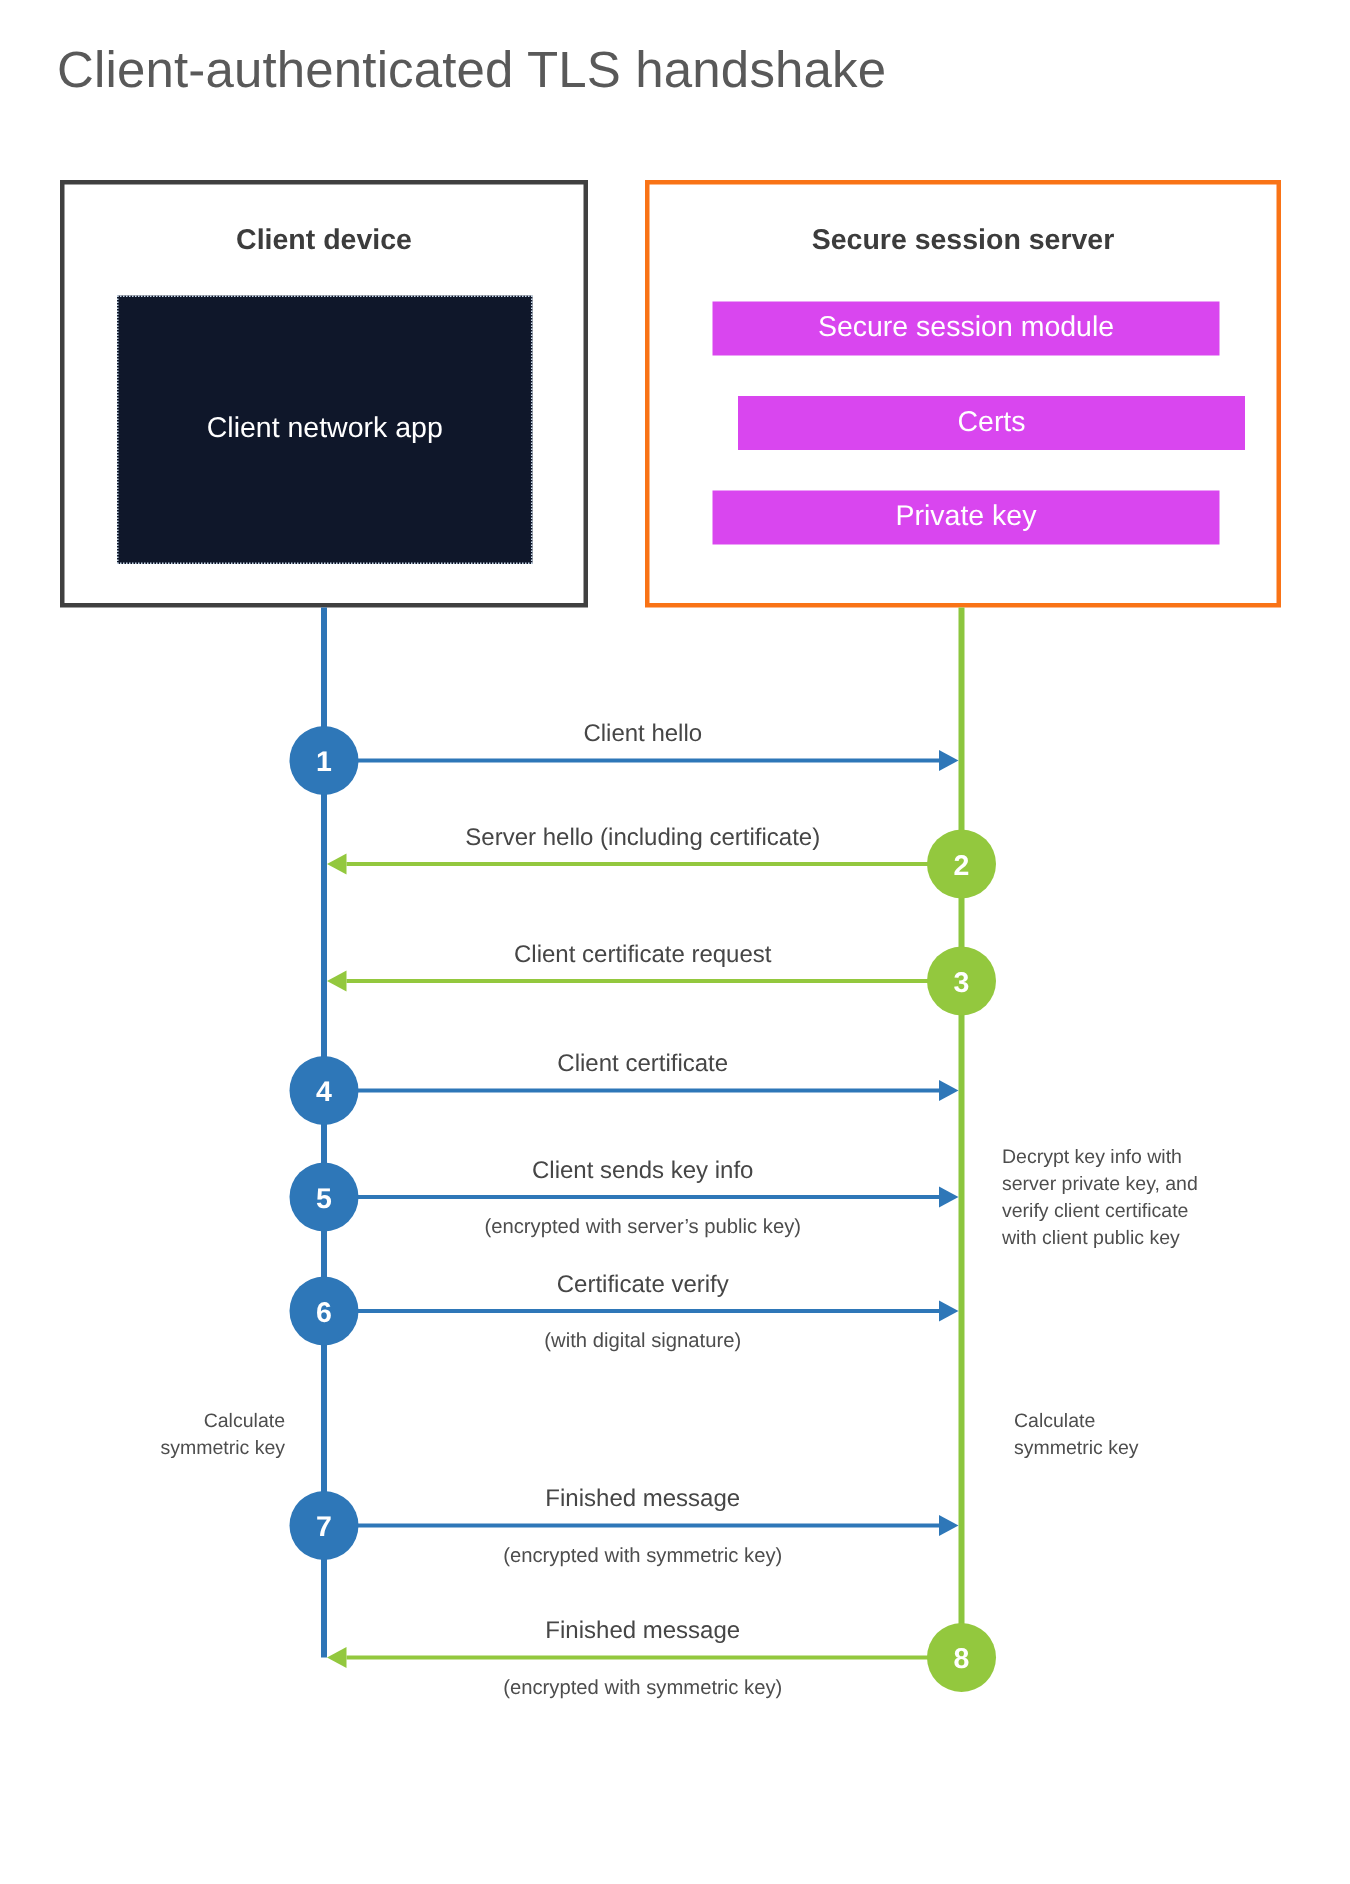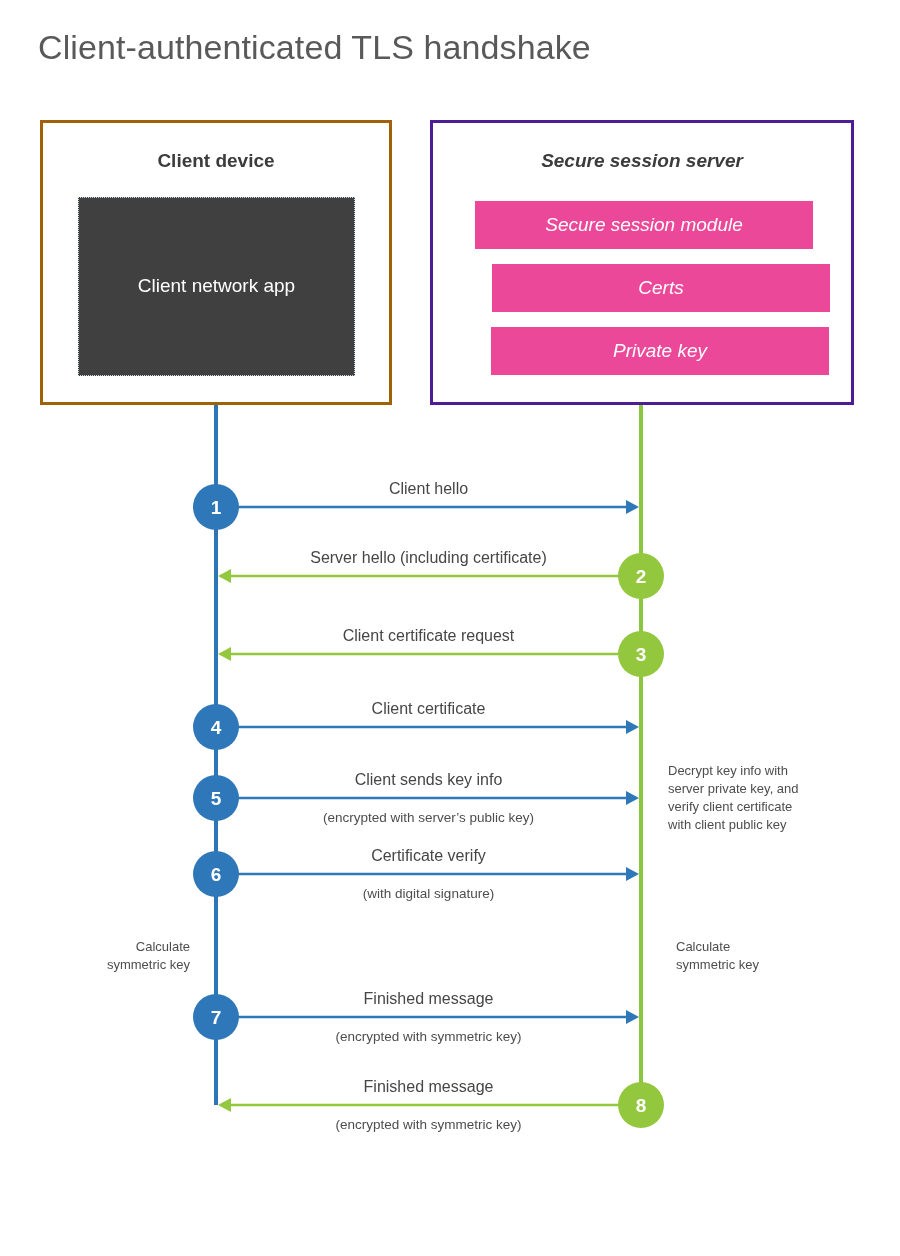--- a/index.html
+++ b/index.html
@@ -35,75 +35,74 @@
   .party-box {
     position: absolute;
     background: #ffffff;
     box-sizing: border-box;
   }
   #client-box {
     left: 40px;
     top: 120px;
     width: 352px;
     height: 285px;
-    border: 3px solid #a16207;
+    border: 3px solid #404040;
   }
   #server-box {
     left: 430px;
     top: 120px;
     width: 424px;
     height: 285px;
-    border: 3px solid #4c1d95;
-    font-style: italic;
+    border: 3px solid #f97316;
   }
   .party-title {
     position: absolute;
     left: 0;
     right: 0;
     top: 27px;
     text-align: center;
     font-size: 19px;
     font-weight: bold;
     color: #3c3c3c;
   }
   #client-app-box {
     position: absolute;
     left: 35px;
     top: 74px;
     width: 277px;
     height: 179px;
-    background: #404040;
+    background: #0f172a;
     border: 1px dotted #c9d9ea;
     box-sizing: border-box;
     display: flex;
     align-items: center;
     justify-content: center;
   }
   #client-app-box .app-label {
     color: #ffffff;
     font-size: 19px;
     line-height: 1.28;
     text-align: center;
     width: 180px;
   }
   .server-bar {
     position: absolute;
     left: 42px;
     width: 338px;
-    height: 48px;
-    background: #ec4899;
+    height: 36px;
+    background: #d946ef;
     display: flex;
     align-items: center;
     justify-content: center;
     color: #ffffff;
     font-size: 19px;
   }
   #server-bar-0 { top: 78px; }
   #server-bar-1 { top: 141px; margin-left: 17px; }
-  #server-bar-2 { top: 204px; margin-left: 16px; }
+  #server-bar-2 { top: 204px; }
 
   
   #sequence-svg {
     position: absolute;
     left: 0;
     top: 0;
     width: 900px;
     height: 1256px;
   }
   .msg-label {

